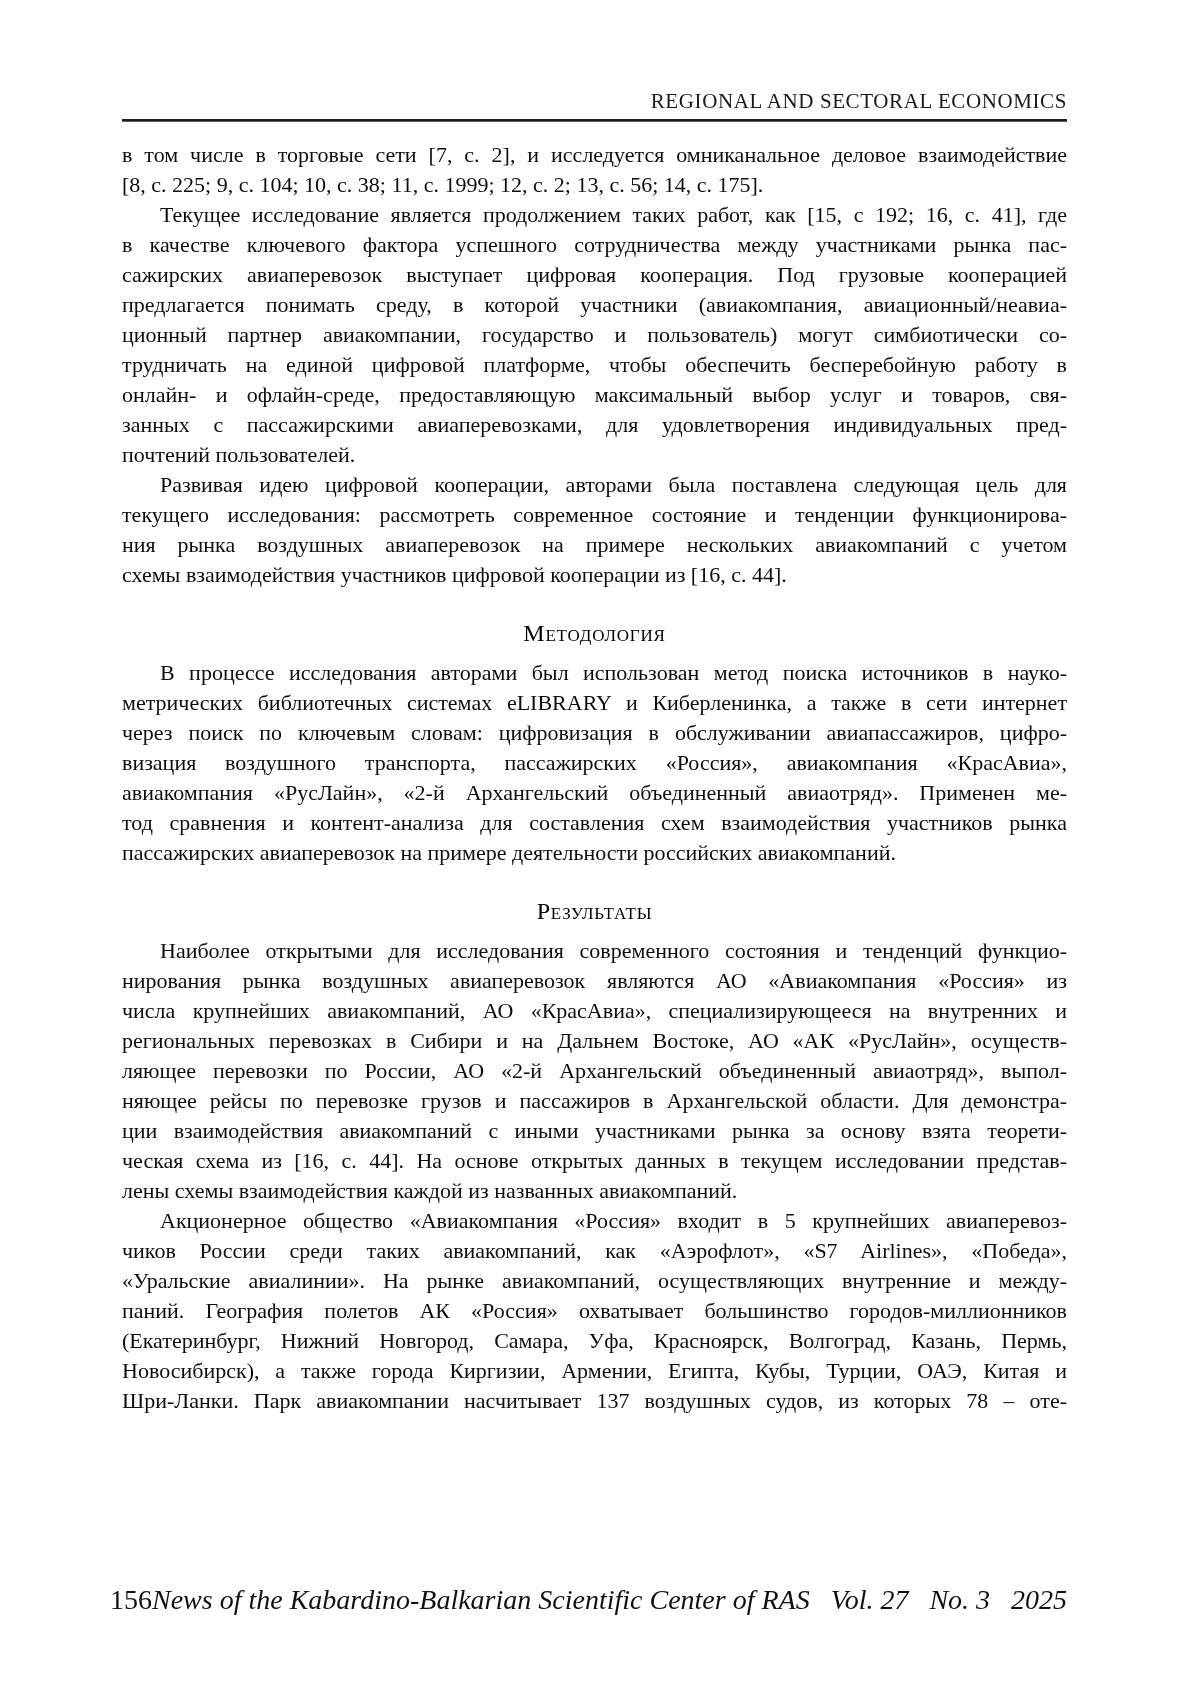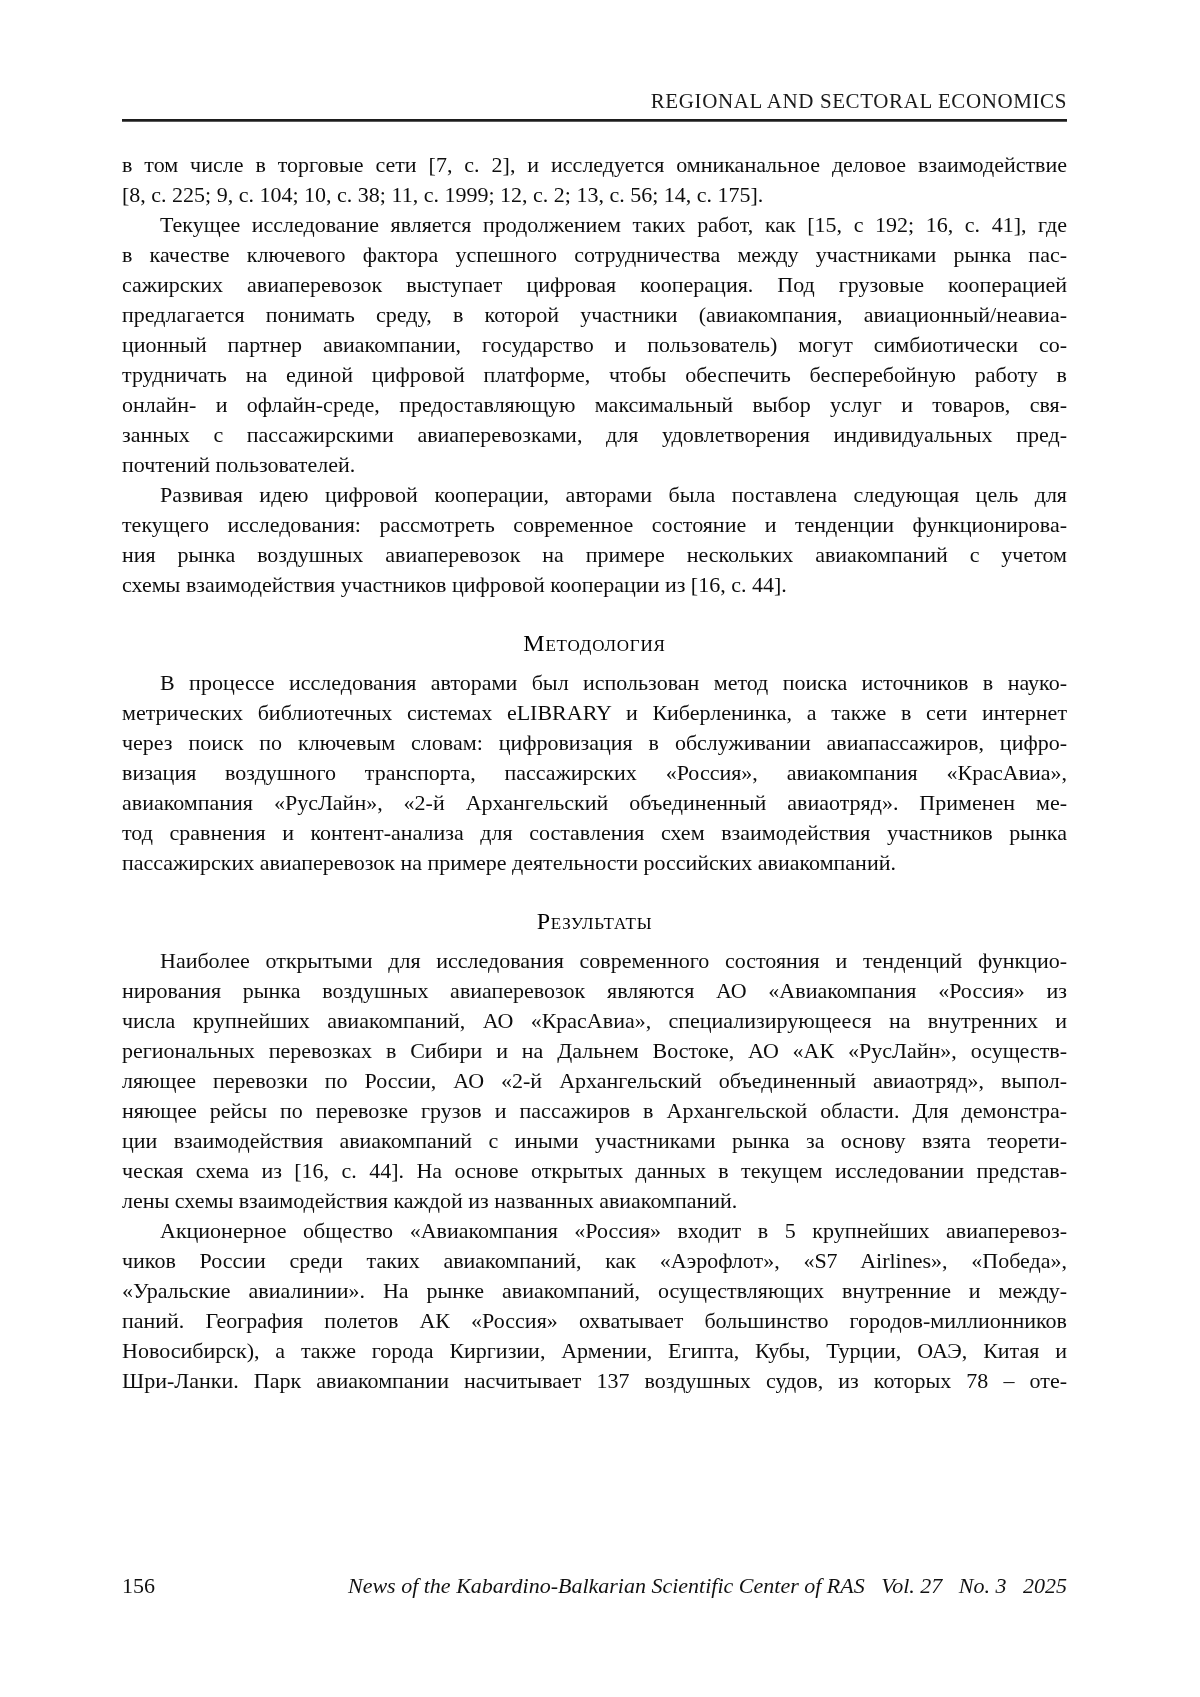--- a/index.html
+++ b/index.html
@@ -34,21 +34,21 @@
   }
   .header-rule {
     margin-top: 5px;
     height: 1px;
     border-top: 2px solid #1d1d1d;
     border-bottom: 1px solid #5a5a5a;
   }
   
   .content {
     position: absolute;
-    top: 150px;
+    top: 140px;
     left: 122px;
     width: 945px;
     font-size: 22px;
     line-height: 30px;
     color: #0d0d0d;
   }
   .paragraph { margin: 0; }
   .line {
     text-align: justify;
     text-align-last: justify;
@@ -68,36 +68,37 @@
     font-variant: small-caps;
     font-size: 24px;
     line-height: 30px;
     letter-spacing: 0.8px;
     color: #000000;
   }
   
   .footer {
     position: absolute;
     top: 1572px;
-    left: 122px;
+    left: 110px;
     width: 945px;
     display: flex;
     justify-content: space-between;
     align-items: flex-end;
-    font-size: 22px;
+    font-size: 28px;
     line-height: 28px;
   }
   .page-number {
     font-style: normal;
     color: #111111;
   }
   .journal-citation {
     font-style: italic;
     color: #111111;
     white-space: pre;
+    margin-top: 14px;
   }
 </style>
 </head>
 <body>
 
 <div class="page">
 
   <div class="running-header">
     <div class="running-title">REGIONAL AND SECTORAL ECONOMICS</div>
     <div class="header-rule"></div>
@@ -145,20 +146,21 @@
         <div class="line">няющее рейсы по перевозке грузов и пассажиров в Архангельской области. Для демонстра-</div>
         <div class="line">ции взаимодействия авиакомпаний с иными участниками рынка за основу взята теорети-</div>
         <div class="line">ческая схема из [16, с. 44]. На основе открытых данных в текущем исследовании представ-</div>
         <div class="line last">лены схемы взаимодействия каждой из названных авиакомпаний.</div>
       </div>
       <div class="paragraph indent">
         <div class="line first">Акционерное общество «Авиакомпания «Россия» входит в 5 крупнейших авиаперевоз-</div>
         <div class="line">чиков России среди таких авиакомпаний, как «Аэрофлот», «S7 Airlines», «Победа»,</div>
         <div class="line">«Уральские авиалинии». На рынке авиакомпаний, осуществляющих внутренние и между-</div>
         <div class="line">паний. География полетов АК «Россия» охватывает большинство городов-миллионников</div>
+        <div class="line">(Екатеринбург, Нижний Новгород, Самара, Уфа, Красноярск, Волгоград, Казань, Пермь,</div>
         <div class="line">Новосибирск), а также города Киргизии, Армении, Египта, Кубы, Турции, ОАЭ, Китая и</div>
         <div class="line">Шри-Ланки. Парк авиакомпании насчитывает 137 воздушных судов, из которых 78 – оте-</div>
       </div>
     </div>
 
   <div class="footer">
     <span class="page-number">156</span>
     <span class="journal-citation">News of the Kabardino-Balkarian Scientific Center of RAS   Vol. 27   No. 3   2025</span>
   </div>
 

